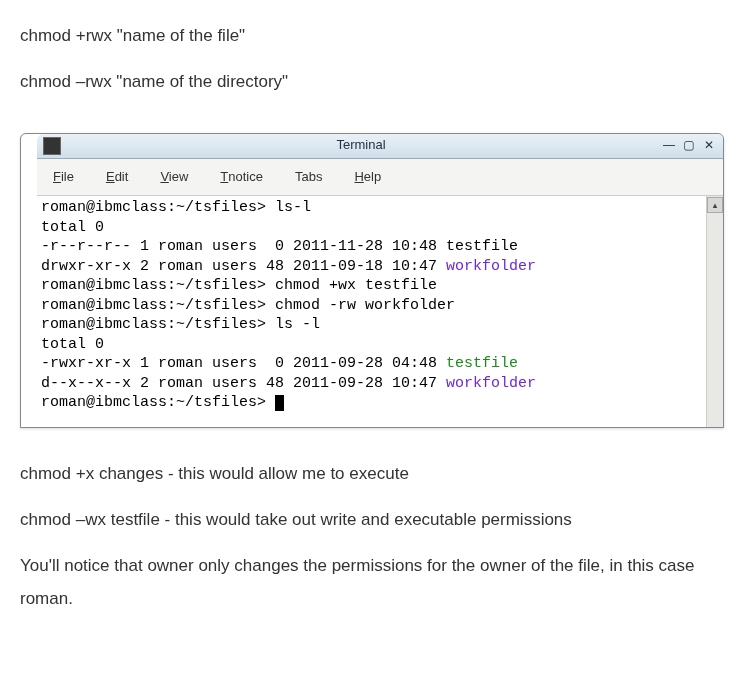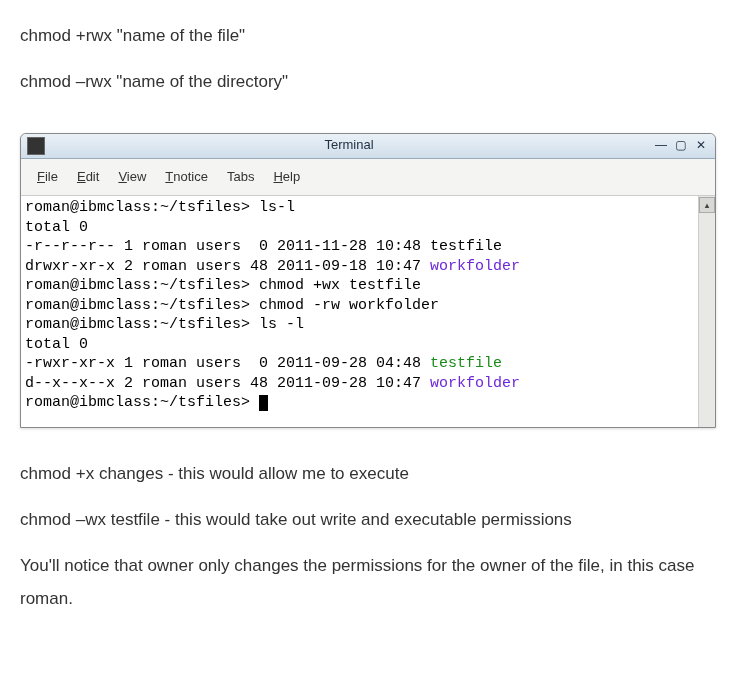--- a/index.html
+++ b/index.html
@@ -14,23 +14,24 @@
   }
   .doc-text {
     margin-bottom: 14px;
   }
   .doc-text.spaced {
     margin-bottom: 34px;
   }
   .terminal-window {
     border: 1px solid #888;
     border-radius: 6px 6px 0 0;
-    margin: 10px 16px 30px 0;
+    margin: 10px 8px 30px 0;
     background: #fff;
     box-shadow: 0 1px 3px rgba(0,0,0,0.15);
+    padding-left: 16px;
   }
   .titlebar {
     background: linear-gradient(#eaf1f7, #cfdeea);
     border-bottom: 1px solid #9ab;
     border-radius: 6px 6px 0 0;
     display: flex;
     align-items: center;
     height: 24px;
     position: relative;
   }
@@ -58,21 +59,21 @@
     height: 14px;
     display: flex;
     align-items: center;
     justify-content: center;
     font-size: 12px;
     color: #234;
     cursor: pointer;
   }
   .menubar {
     display: flex;
-    gap: 3px;
+    gap: 16px;
     padding: 4px 8px;
     background: #f4f4f2;
     border-bottom: 1px solid #ccc;
     font-size: 13px;
     color: #333;
   }
   .menu-item {
     padding: 2px 8px;
     cursor: pointer;
   }

